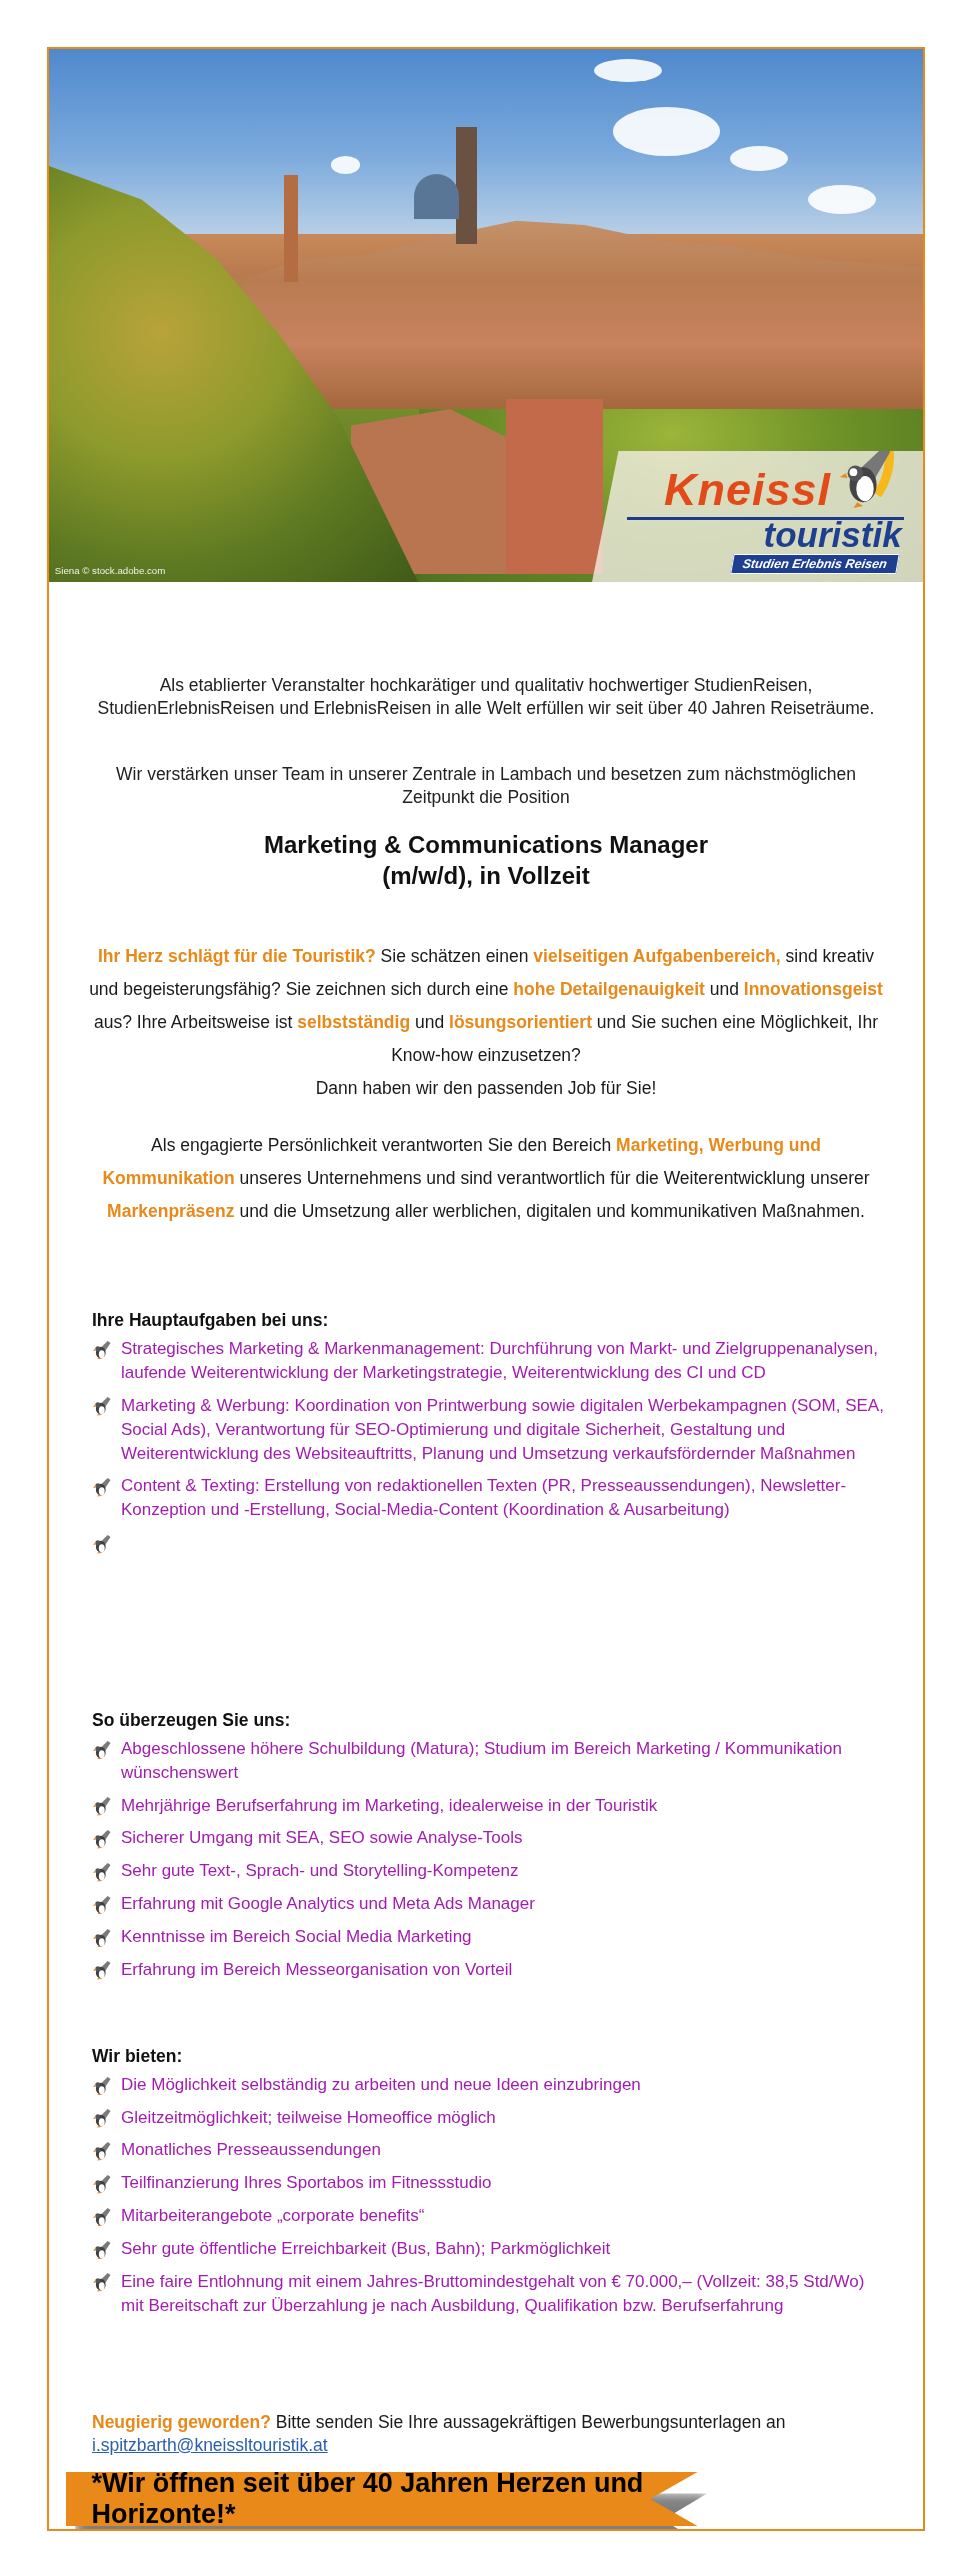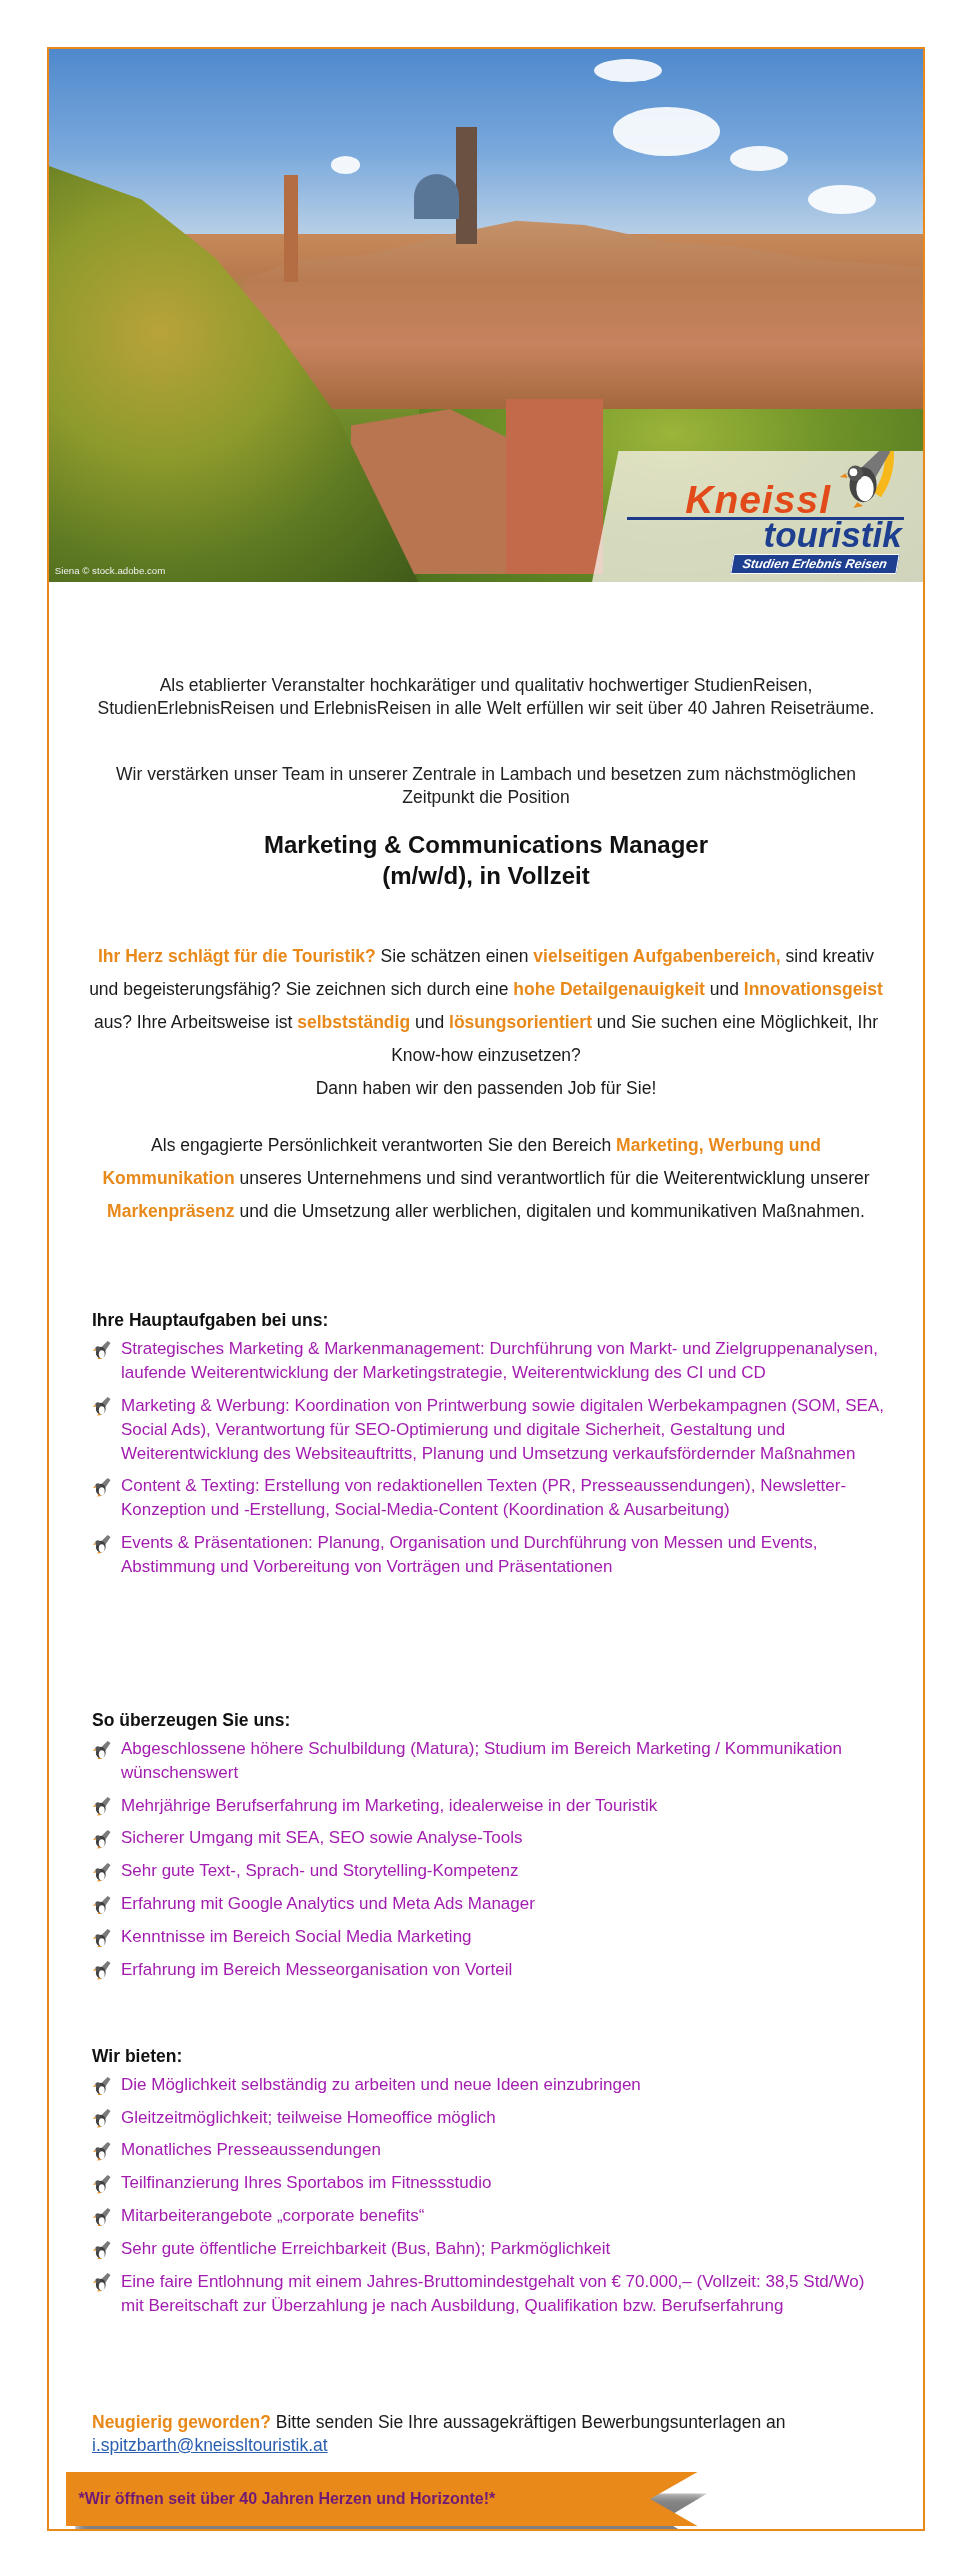--- a/index.html
+++ b/index.html
@@ -29,21 +29,21 @@
       background: radial-gradient(ellipse at 50% 30%, #9cb53a 0%, #6f9328 45%, #4e7120 100%); }
     .hero .house1 { position:absolute; left:302px; top:360px; width:165px; height:165px; background:#b97450;
       clip-path: polygon(0 10%, 60% 0, 100% 20%, 100% 100%, 0 100%); }
     .hero .house2 { position:absolute; left:457px; top:350px; width:97px; height:175px; background:#c26a4a; }
     .credit { position:absolute; left:5.8px; bottom:5.8px; font-size:9.7px; color:#f1f1f1; font-family:"Liberation Sans", sans-serif; }
     
     .logo-panel { position:absolute; right:0; bottom:0; width:331px; height:131px;
       background: rgba(245,240,232,0.78); clip-path: polygon(8% 0, 100% 0, 100% 100%, 0 100%); }
     .logo-arc { position:absolute; right:29px; bottom:54px; width:126px; height:126px; border-radius:50%;
       border-top: 9.7px solid #F7B81B; border-right: 9.7px solid #F7B81B; border-left: 9.7px solid transparent; border-bottom:9.7px solid transparent; transform: rotate(-10deg); }
-    .logo-kneissl { position:absolute; right:92px; bottom:60px; font-size:39px; font-weight:bold; font-style:italic; color:#E24A19; letter-spacing:1px; font-family:"Liberation Sans", sans-serif;margin-left:20px; }
+    .logo-kneissl { position:absolute; right:92px; bottom:66px; font-size:45px; font-weight:bold; font-style:italic; color:#E24A19; letter-spacing:1px; font-family:"Liberation Sans", sans-serif;margin-left:20px; }
     .logo-line { position:absolute; right:19.5px; bottom:62px; width:277px; height:2.9px; background:#1e3a8a; }
     .logo-touristik { position:absolute; right:21.4px; bottom:27px; font-size:35px; font-weight:bold; font-style:italic; color:#1E3F8F; font-family:"Liberation Sans", sans-serif; }
     .logo-tag { position:absolute; right:25px; bottom:7.8px; background:#1E3F8F; color:#fff; font-size:12.6px; font-weight:bold; font-style:italic; padding:1.9px 9.7px; transform: skewX(-10deg); border:1px solid #fff; }
     .puffin-logo { position:absolute; right:29px; bottom:70px; width:58px; height:68px; }
     
     .content { position:absolute; left:0; top:533px; width:874px; }
     .intro { text-align:center; font-size:17.5px; line-height:23px; color:#222; }
     .p1 { position:absolute; left:39px; top:92px; width:796px;text-align:center; }
     .p2 { position:absolute; left:39px; top:181px; width:796px; }
     .title { position:absolute; left:39px; top:247px; width:796px; text-align:center; font-size:24px; font-weight:bold; line-height:31px; color:#111; }
@@ -56,21 +56,21 @@
     ul.bl { list-style:none; margin:0; padding:0; }
     ul.bl li { position:relative; padding-left:29px; font-size:17px; line-height:24px; margin-bottom:8.8px; color:#a21caf; }
     .puffin { position:absolute; left:0; top:2.9px; width:19.5px; height:19.5px; }
     .cta { position:absolute; left:43px; top:1807px; width:798px; font-size:17.5px; line-height:23px;margin-top:22px; }
     .email { color:#2a5fb0; text-decoration:underline; }
     .ribbon-wrap { position:absolute; left:16.5px; top:1890px; width:642px; height:68px; }
     .ribbon-shadow { position:absolute; left:9.7px; top:21.4px; width:632px; height:53px; background:#555; filter: blur(5.8px); opacity:.75;
       clip-path: polygon(0 0, 100% 0, 93% 50%, 100% 100%, 0 100%); }
     .ribbon { position:absolute; left:0; top:0; width:632px; height:54px; background:#E8891A;
       clip-path: polygon(0 0, 100% 0, 92.5% 50%, 100% 100%, 0 100%); display:flex; align-items:center; }
-    .ribbon span { color:#701a75; font-weight:bold; font-size:16px; padding-left:13px; }
+    .ribbon span { color:#000000; font-weight:bold; font-size:27px; padding-left:26px; }
   </style>
 </head>
 <body>
 
 <div class="frame">
 
   <div class="hero">
     <div class="sky"></div>
     <div class="cloud" style="left:545px;top:9.7px;width:68px;height:23px;"></div>
     <div class="cloud" style="left:564px;top:58px;width:107px;height:49px;"></div>
@@ -150,21 +150,21 @@
                 <path d="M3 9 L1 11 L4 11 Z" fill="#E8891A"></path>
                 <path d="M7 18 L5 20 L10 19.5 Z" fill="#E8891A"></path>
               </svg></span><span>Content &amp; Texting: Erstellung von redaktionellen Texten (PR, Presseaussendungen), Newsletter-Konzeption und -Erstellung, Social-Media-Content (Koordination &amp; Ausarbeitung)</span></li>
           <li><span class="puffin"><svg viewBox="0 0 20 20">
                 <path d="M7 10 L16 1 L19 3 L13 12 Z" fill="#7a7a7a"></path>
                 <ellipse cx="9" cy="13" rx="5" ry="6" fill="#3f3f3f"></ellipse>
                 <ellipse cx="10" cy="14.5" rx="3" ry="4" fill="#fff"></ellipse>
                 <circle cx="6" cy="9" r="2.6" fill="#555"></circle>
                 <path d="M3 9 L1 11 L4 11 Z" fill="#E8891A"></path>
                 <path d="M7 18 L5 20 L10 19.5 Z" fill="#E8891A"></path>
-              </svg></span><span>Events &amp; Präsentationen: Planung, Organisation und Durchführung von Messen und Events, Abstimmung und Vorbereitung von Vorträgen und Präsentationen</span></li>
+              </svg></span></li>
         </ul>
     </div>
 
     <div class="section s2">
       <div class="section-title">So überzeugen Sie uns:</div>
       <ul class="bl">
           <li><span class="puffin"><svg viewBox="0 0 20 20">
                 <path d="M7 10 L16 1 L19 3 L13 12 Z" fill="#7a7a7a"></path>
                 <ellipse cx="9" cy="13" rx="5" ry="6" fill="#3f3f3f"></ellipse>
                 <ellipse cx="10" cy="14.5" rx="3" ry="4" fill="#fff"></ellipse>

